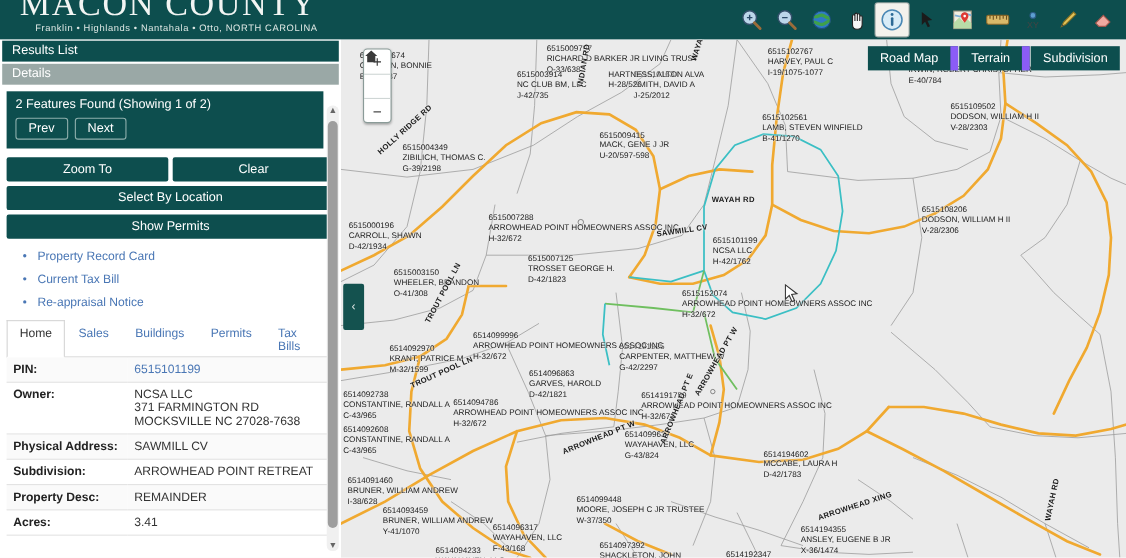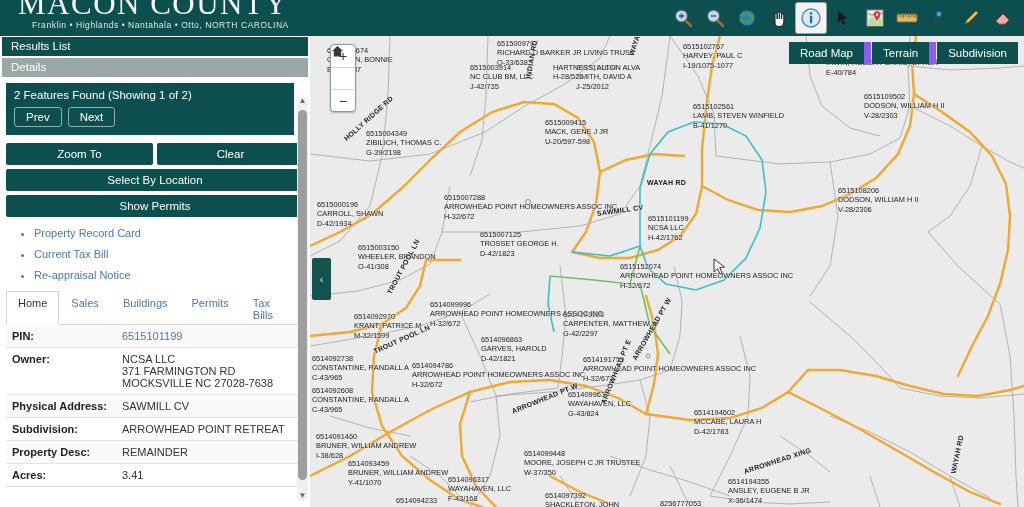--- a/index.html
+++ b/index.html
@@ -373,21 +373,21 @@
         <circle cx="338" cy="320" r="2"></circle>
       </g>
     </svg>
 
     <div id="map-labels">
         <div class="mlabel" style="left: 17px; top: 10px;">6515002674<br>GORDON, BONNIE<br>B-39/1737</div>
         <div class="mlabel" style="left: 187px; top: 3px;">6515009797<br>RICHARD D BARKER JR LIVING TRUST<br>Q-33/638</div>
         <div class="mlabel" style="left: 160px; top: 27px;">6515003914<br>NC CLUB BM, LLC<br>J-42/735</div>
         <div class="mlabel" style="left: 266px; top: 27px;">6515101634<br>SMITH, DAVID A<br>J-25/2012</div>
         <div class="mlabel" style="left: 243px; top: 27px;">HARTNESS, ALTON ALVA<br>H-28/526</div>
-        <div class="mlabel" style="left: 373px; top: 6px;">6515102767<br>HARVEY, PAUL C<br>I-19/1075-1077</div>
+        <div class="mlabel" style="left: 388px; top: 6px;">6515102767<br>HARVEY, PAUL C<br>I-19/1075-1077</div>
         <div class="mlabel" style="left: 383px; top: 66px;">6515102561<br>LAMB, STEVEN WINFIELD<br>B-41/1270</div>
         <div class="mlabel" style="left: 516px; top: 13px;">6515109562<br>IRWIN, ROBERT CHRISTOPHER<br>E-40/784</div>
         <div class="mlabel" style="left: 554px; top: 56px;">6515109502<br>DODSON, WILLIAM H II<br>V-28/2303</div>
         <div class="mlabel" style="left: 528px; top: 150px;">6515108206<br>DODSON, WILLIAM H II<br>V-28/2306</div>
         <div class="mlabel" style="left: 56px; top: 93px;">6515004349<br>ZIBILICH, THOMAS C.<br>G-39/2198</div>
         <div class="mlabel" style="left: 7px; top: 164px;">6515000196<br>CARROLL, SHAWN<br>D-42/1934</div>
         <div class="mlabel" style="left: 48px; top: 207px;">6515003150<br>WHEELER, BRANDON<br>O-41/308</div>
         <div class="mlabel" style="left: 134px; top: 157px;">6515007288<br>ARROWHEAD POINT HOMEOWNERS ASSOC INC<br>H-32/672</div>
         <div class="mlabel" style="left: 170px; top: 194px;">6515007125<br>TROSSET GEORGE H.<br>D-42/1823</div>
         <div class="mlabel" style="left: 235px; top: 82px;">6515009415<br>MACK, GENE J JR<br>U-20/597-598</div>
@@ -402,21 +402,21 @@
         <div class="mlabel" style="left: 171px; top: 299px;">6514096863<br>GARVES, HAROLD<br>D-42/1821</div>
         <div class="mlabel" style="left: 273px; top: 319px;">6514191759<br>ARROWHEAD POINT HOMEOWNERS ASSOC INC<br>H-32/672</div>
         <div class="mlabel" style="left: 258px; top: 354px;">6514099637<br>WAYAHAVEN, LLC<br>G-43/824</div>
         <div class="mlabel" style="left: 384px; top: 372px;">6514194602<br>MCCABE, LAURA H<br>D-42/1783</div>
         <div class="mlabel" style="left: 6px; top: 396px;">6514091460<br>BRUNER, WILLIAM ANDREW<br>I-38/628</div>
         <div class="mlabel" style="left: 38px; top: 423px;">6514093459<br>BRUNER, WILLIAM ANDREW<br>Y-41/1070</div>
         <div class="mlabel" style="left: 138px; top: 439px;">6514096317<br>WAYAHAVEN, LLC<br>F-43/168</div>
         <div class="mlabel" style="left: 86px; top: 460px;">6514094233<br>WAYAHAVEN, LLC</div>
         <div class="mlabel" style="left: 214px; top: 413px;">6514099448<br>MOORE, JOSEPH C JR TRUSTEE<br>W-37/350</div>
         <div class="mlabel" style="left: 235px; top: 455px;">6514097392<br>SHACKLETON, JOHN</div>
-        <div class="mlabel" style="left: 350px; top: 463px;">8256777053</div>
+        <div class="mlabel" style="left: 350px; top: 463px;">6514192347</div>
         <div class="mlabel" style="left: 418px; top: 441px;">6514194355<br>ANSLEY, EUGENE B JR<br>X-36/1474</div>
       </div>
     <div id="map-roadlabels">
         <div class="rdlabel" style="left: 35px; top: 100px; transform: rotate(-42deg); transform-origin: left center;">HOLLY RIDGE RD</div>
         <div class="rdlabel" style="left: 218px; top: 39px; transform: rotate(-80deg); transform-origin: left center;">INDIAN RD</div>
         <div class="rdlabel" style="left: 321px; top: 16px; transform: rotate(-72deg); transform-origin: left center;">WAYAH RD</div>
         <div class="rdlabel" style="left: 337px; top: 143px; transform: rotate(0deg); transform-origin: left center;">WAYAH RD</div>
         <div class="rdlabel" style="left: 287px; top: 174px; transform: rotate(-8deg); transform-origin: left center;">SAWMILL CV</div>
         <div class="rdlabel" style="left: 79px; top: 254px; transform: rotate(-62deg); transform-origin: left center;">TROUT POOL LN</div>
         <div class="rdlabel" style="left: 64px; top: 312px; transform: rotate(-24deg); transform-origin: left center;">TROUT POOL LN</div>

